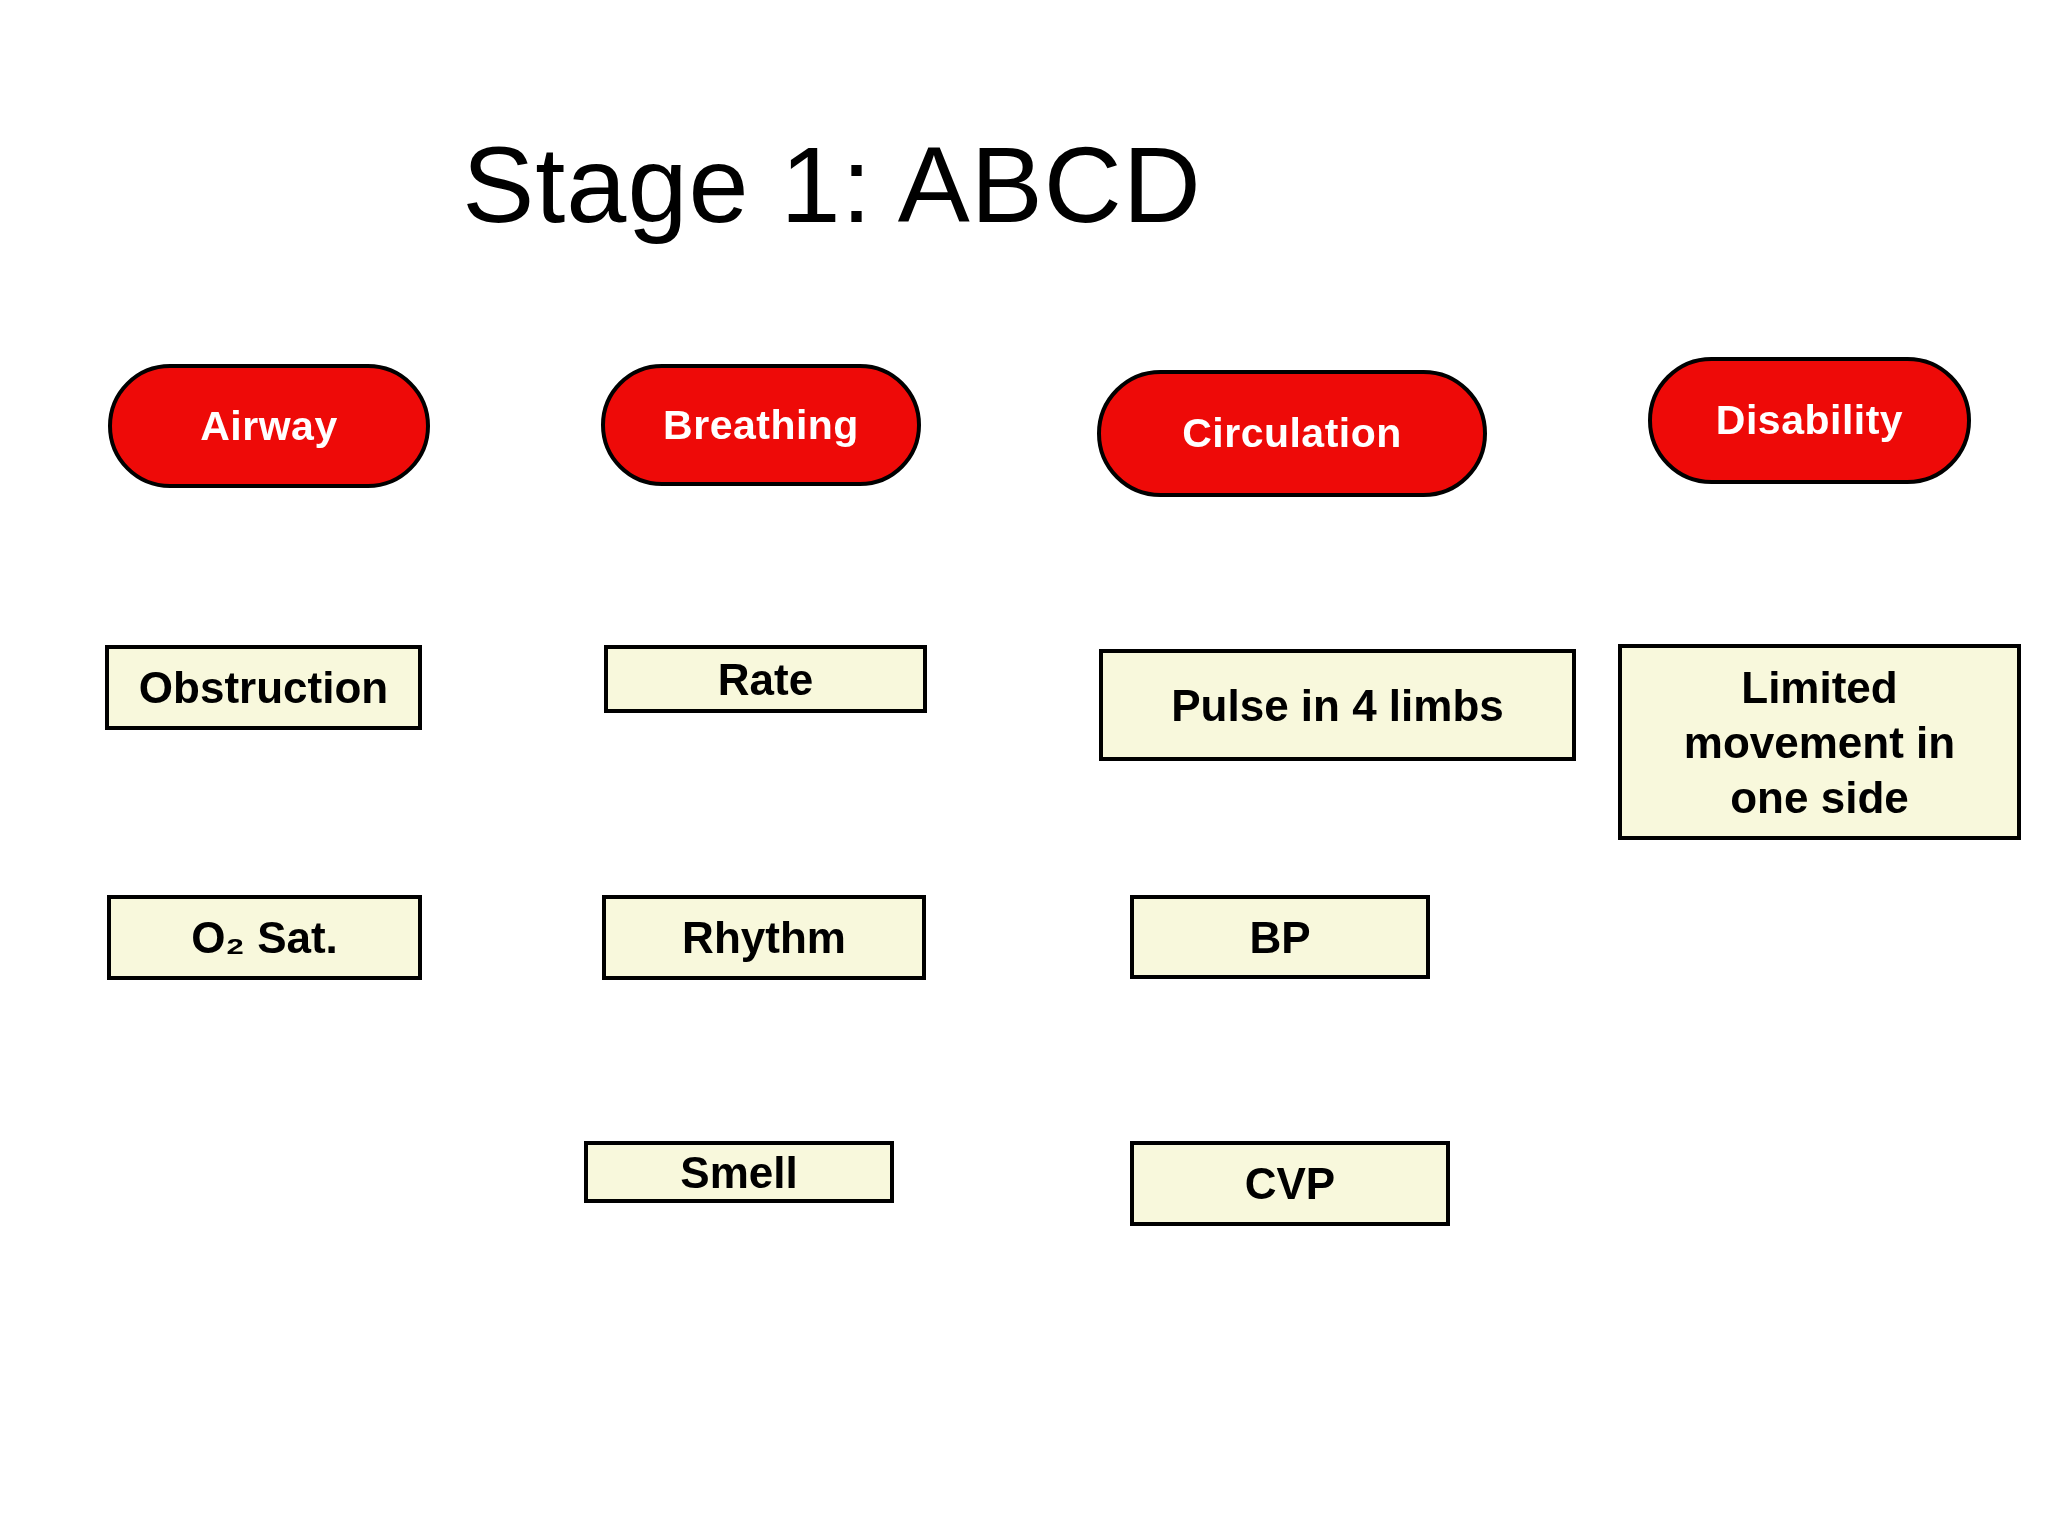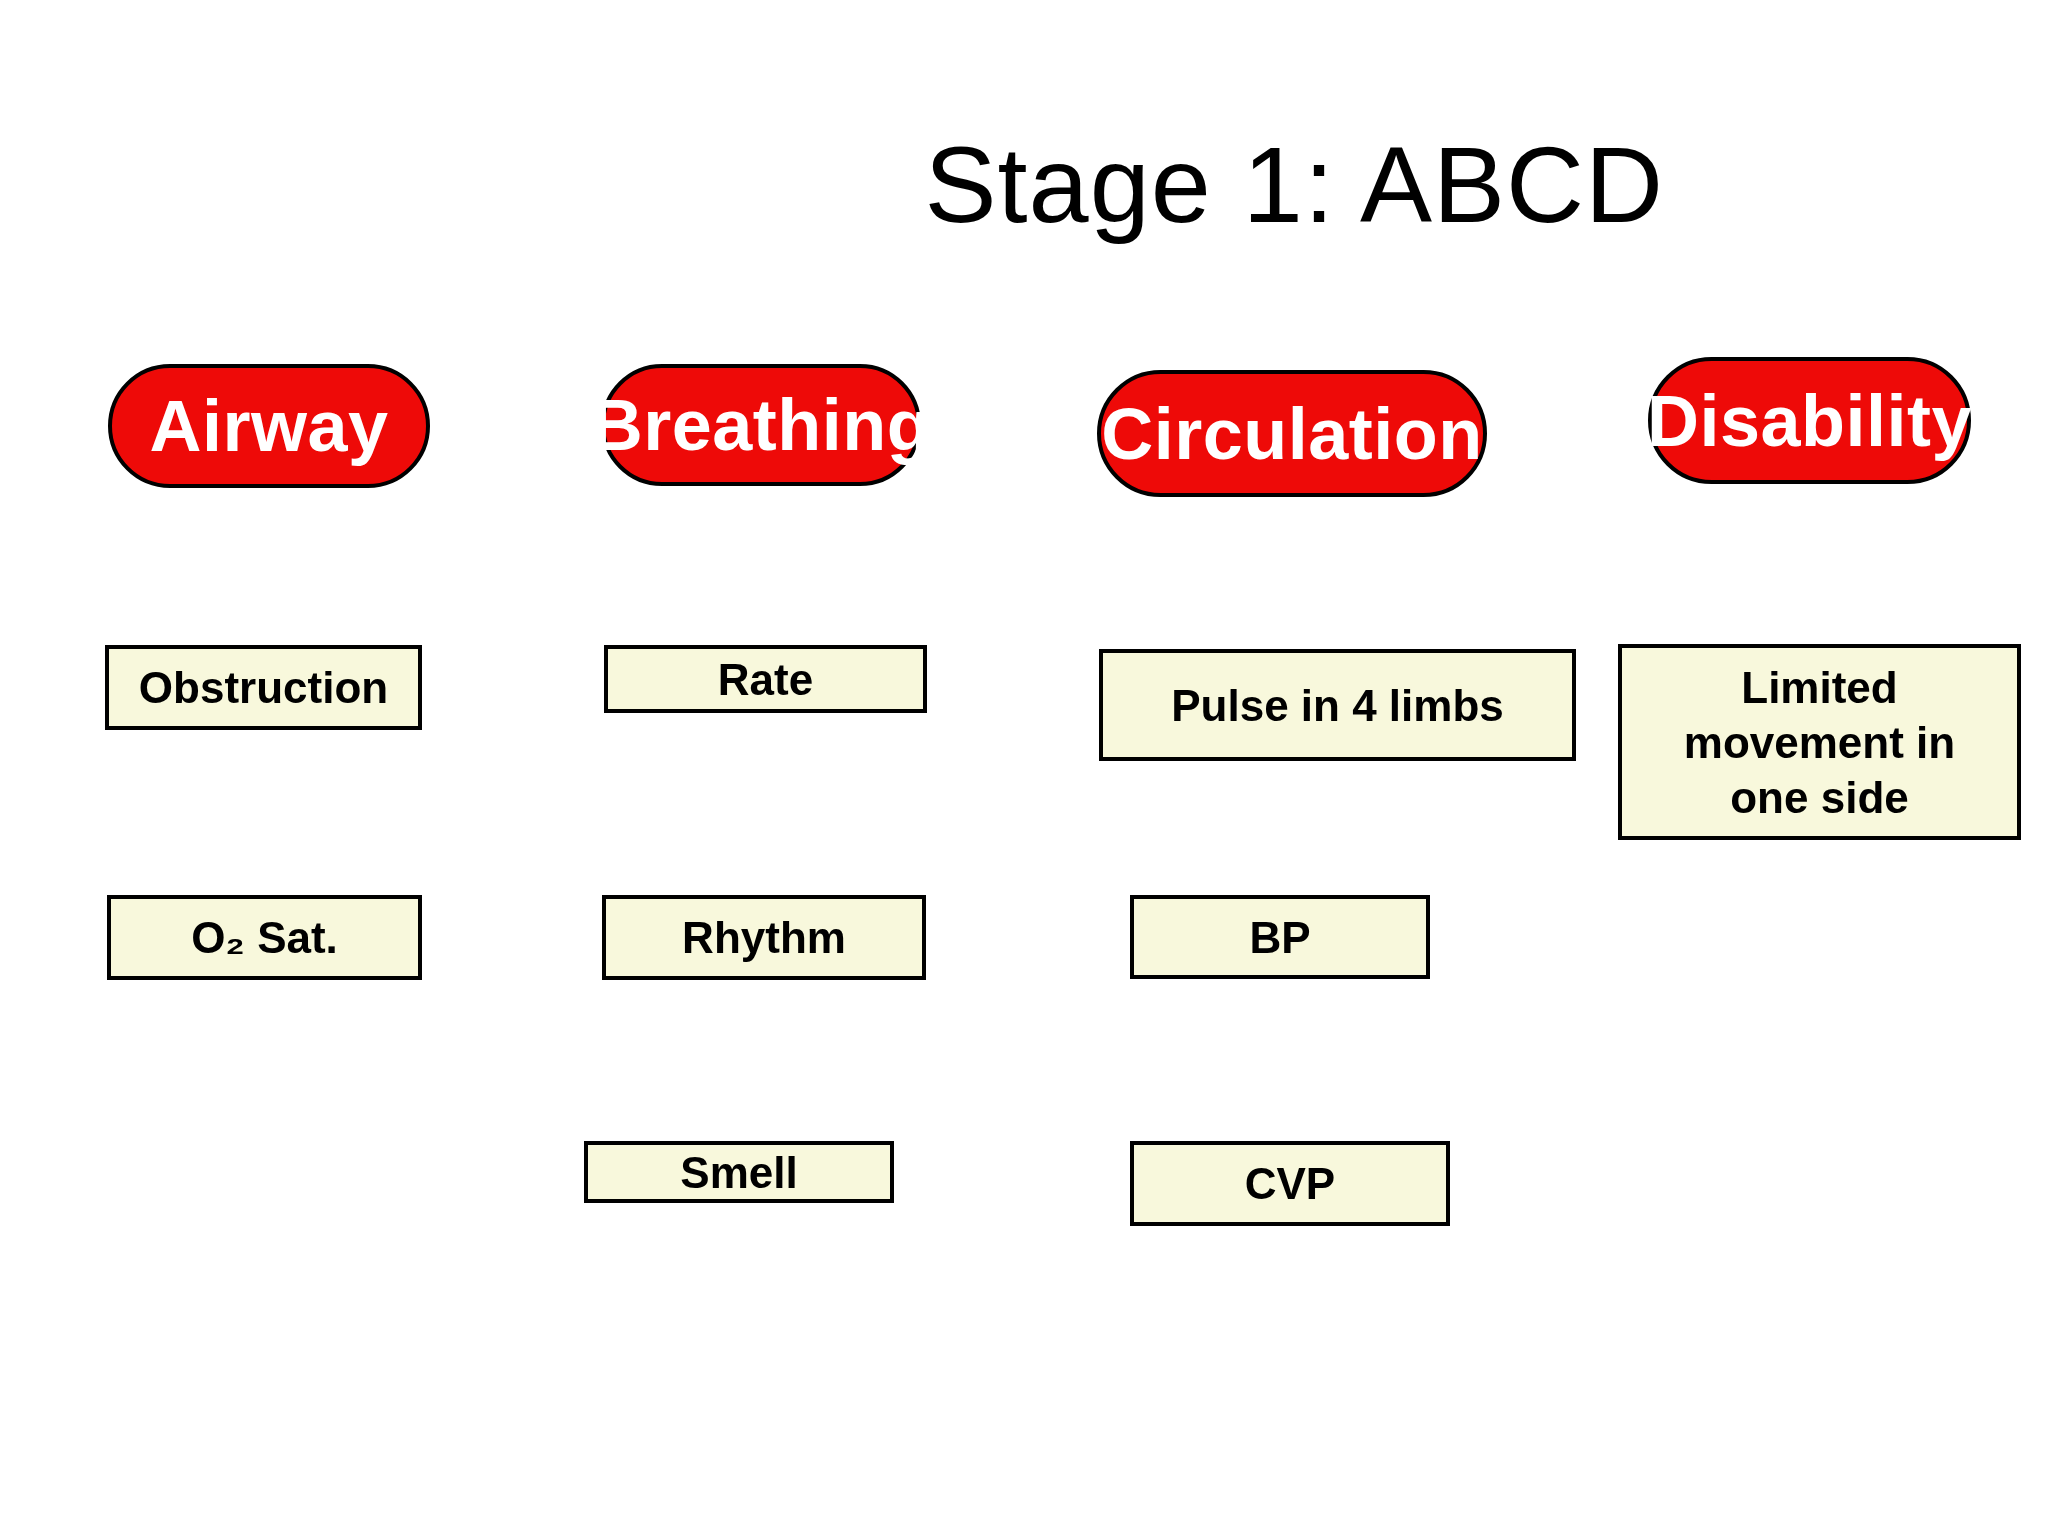--- a/index.html
+++ b/index.html
@@ -14,36 +14,36 @@
   .slide{
     position:relative;
     width:2048px;height:1536px;
     background:var(--bg);
     font-family:"Liberation Sans","DejaVu Sans",sans-serif;
     overflow:hidden;
   }
   .title{
     position:absolute;
     left:0;top:128px;width:1664px;
-    text-align:right;
+    text-align:center;
     font-size:108px;
     font-weight:400;
     color:var(--ink);
     letter-spacing:1px;
     line-height:1.05;
   }
   .pill{
     position:absolute;
     box-sizing:border-box;
     background:var(--header-red);
     border:4px solid #000;
     border-radius:66px;
     color:var(--header-text);
     font-weight:bold;
-    font-size:72px;
+    font-size:41px;
     display:flex;
     align-items:center;
     justify-content:center;
     text-align:center;
     letter-spacing:0.5px;
   }
   .box{
     position:absolute;
     box-sizing:border-box;
     background:var(--box-fill);

